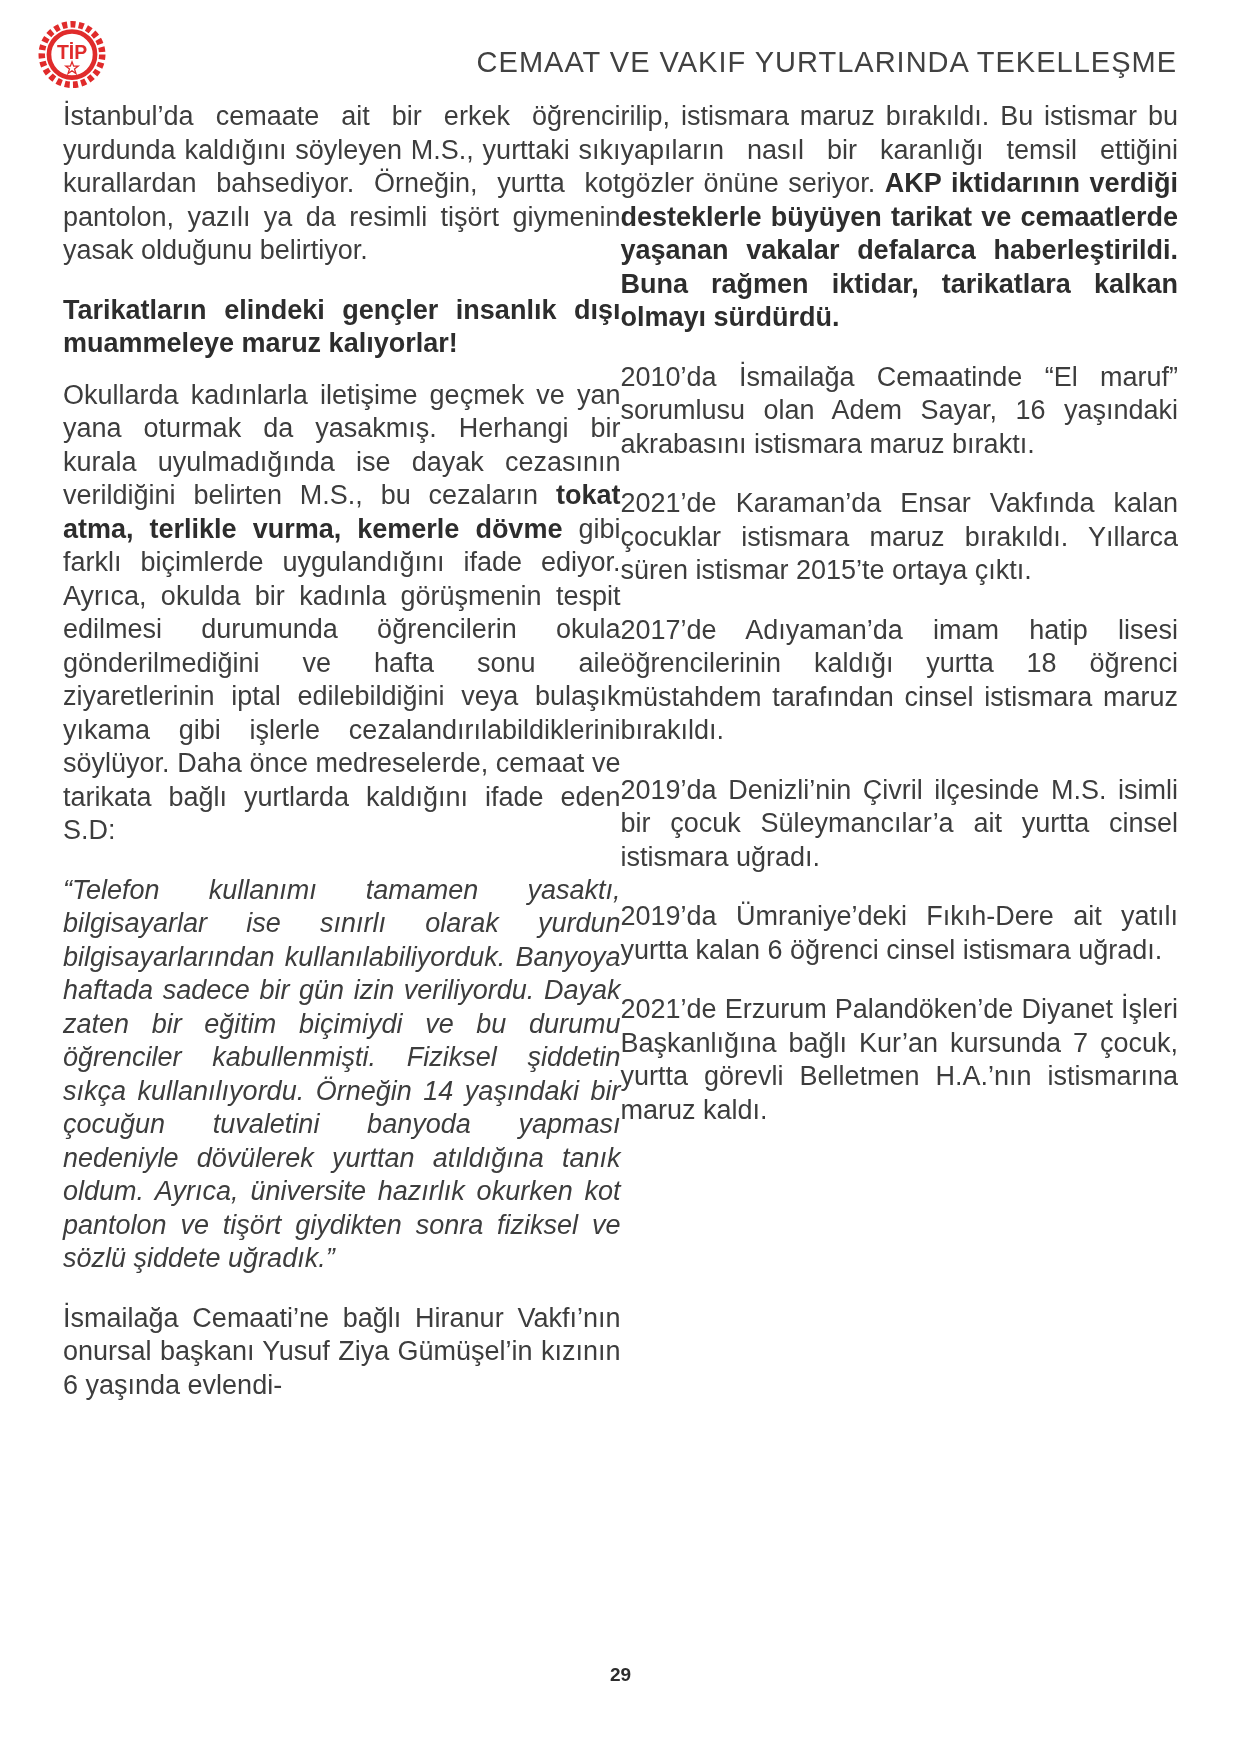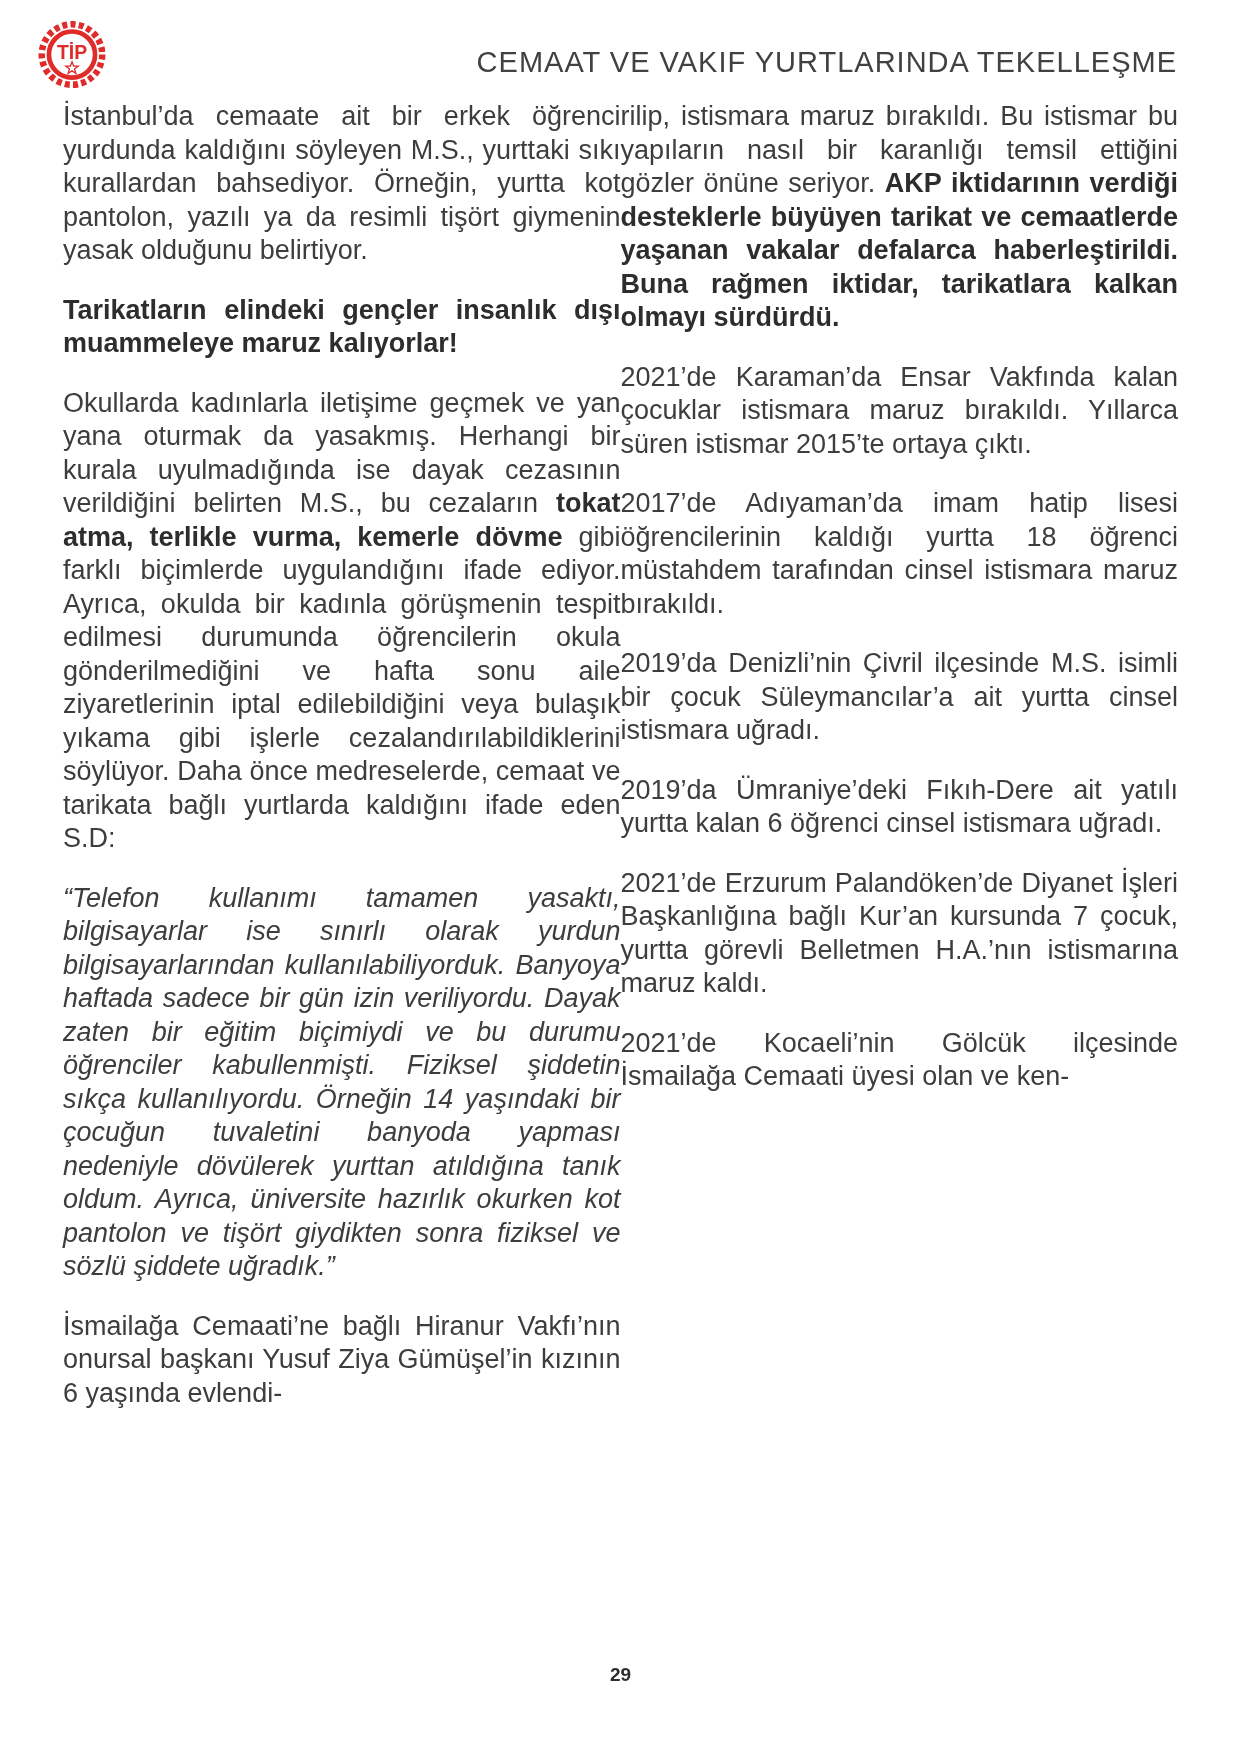--- a/index.html
+++ b/index.html
@@ -25,21 +25,21 @@
   }
   .col{flex:1 1 0;min-width:0;}
   .col p{
     margin:0 0 26px 0;
     font-size:27px;line-height:33.5px;
     text-align:justify;
     color:#3d3d3d;
   }
   .col p.lead-head{
     font-weight:700;color:#2d2d2d;
-    margin-bottom:26px;
+    margin-bottom:18px;
   }
   .col p.quote{font-style:italic;}
   b,.b{font-weight:700;color:#2d2d2d;}
   .page-footer{
     position:absolute;left:0;top:1664px;width:100%;
     text-align:center;font-size:19px;font-weight:700;color:#2d2d2d;
   }
 </style>
 </head>
 <body>
@@ -60,23 +60,23 @@
   <div class="col">
     <p>İstanbul’da cemaate ait bir erkek öğrenci yurdunda kaldığını söyleyen M.S., yurttaki sıkı kurallardan bahsediyor. Örneğin, yurtta kot pantolon, yazılı ya da resimli tişört giymenin yasak olduğunu belirtiyor.</p>
     <p class="lead-head">Tarikatların elindeki gençler insanlık dışı muammeleye maruz kalıyorlar!</p>
     <p><span>Okullarda kadınlarla iletişime geçmek ve yan yana oturmak da yasakmış. Herhangi bir kurala uyulmadığında ise dayak cezasının verildiğini belirten M.S., bu cezaların </span><b>tokat atma, terlikle vurma, kemerle dövme</b><span> gibi farklı biçimlerde uygulandığını ifade ediyor. Ayrıca, okulda bir kadınla görüşmenin tespit edilmesi durumunda öğrencilerin okula gönderilmediğini ve hafta sonu aile ziyaretlerinin iptal edilebildiğini veya bulaşık yıkama gibi işlerle cezalandırılabildiklerini söylüyor. Daha önce medreselerde, cemaat ve tarikata bağlı yurtlarda kaldığını ifade eden S.D:</span></p>
     <p class="quote">“Telefon kullanımı tamamen yasaktı, bilgisayarlar ise sınırlı olarak yurdun bilgisayarlarından kullanılabiliyorduk. Banyoya haftada sadece bir gün izin veriliyordu. Dayak zaten bir eğitim biçimiydi ve bu durumu öğrenciler kabullenmişti. Fiziksel şiddetin sıkça kullanılıyordu. Örneğin 14 yaşındaki bir çocuğun tuvaletini banyoda yapması nedeniyle dövülerek yurttan atıldığına tanık oldum. Ayrıca, üniversite hazırlık okurken kot pantolon ve tişört giydikten sonra fiziksel ve sözlü şiddete uğradık.”</p>
     <p>İsmailağa Cemaati’ne bağlı Hiranur Vakfı’nın onursal başkanı Yusuf Ziya Gümüşel’in kızının 6 yaşında evlendi-</p>
   </div>
 
   <div class="col">
     <p><span>rilip, istismara maruz bırakıldı. Bu istismar bu yapıların nasıl bir karanlığı temsil ettiğini gözler önüne seriyor. </span><b>AKP iktidarının verdiği desteklerle büyüyen tarikat ve cemaatlerde yaşanan vakalar defalarca haberleştirildi. Buna rağmen iktidar, tarikatlara kalkan olmayı sürdürdü.</b></p>
+    <p>2010’da İsmailağa Cemaatinde “El maruf” sorumlusu olan Adem Sayar, 16 yaşındaki akrabasını istismara maruz bıraktı.</p>
     <p>2021’de Karaman’da Ensar Vakfında kalan çocuklar istismara maruz bırakıldı. Yıllarca süren istismar 2015’te ortaya çıktı.</p>
     <p>2017’de Adıyaman’da imam hatip lisesi öğrencilerinin kaldığı yurtta 18 öğrenci müstahdem tarafından cinsel istismara maruz bırakıldı.</p>
     <p>2019’da Denizli’nin Çivril ilçesinde M.S. isimli bir çocuk Süleymancılar’a ait yurtta cinsel istismara uğradı.</p>
     <p>2019’da Ümraniye’deki Fıkıh-Dere ait yatılı yurtta kalan 6 öğrenci cinsel istismara uğradı.</p>
     <p>2021’de Erzurum Palandöken’de Diyanet İşleri Başkanlığına bağlı Kur’an kursunda 7 çocuk, yurtta görevli Belletmen H.A.’nın istismarına maruz kaldı.</p>
-    <p>2021’de Kocaeli’nin Gölcük ilçesinde İsmailağa Cemaati üyesi olan ve ken-</p>
   </div>
 
 </div>
 
 <div class="page-footer">29</div>
 
 </body></html>

